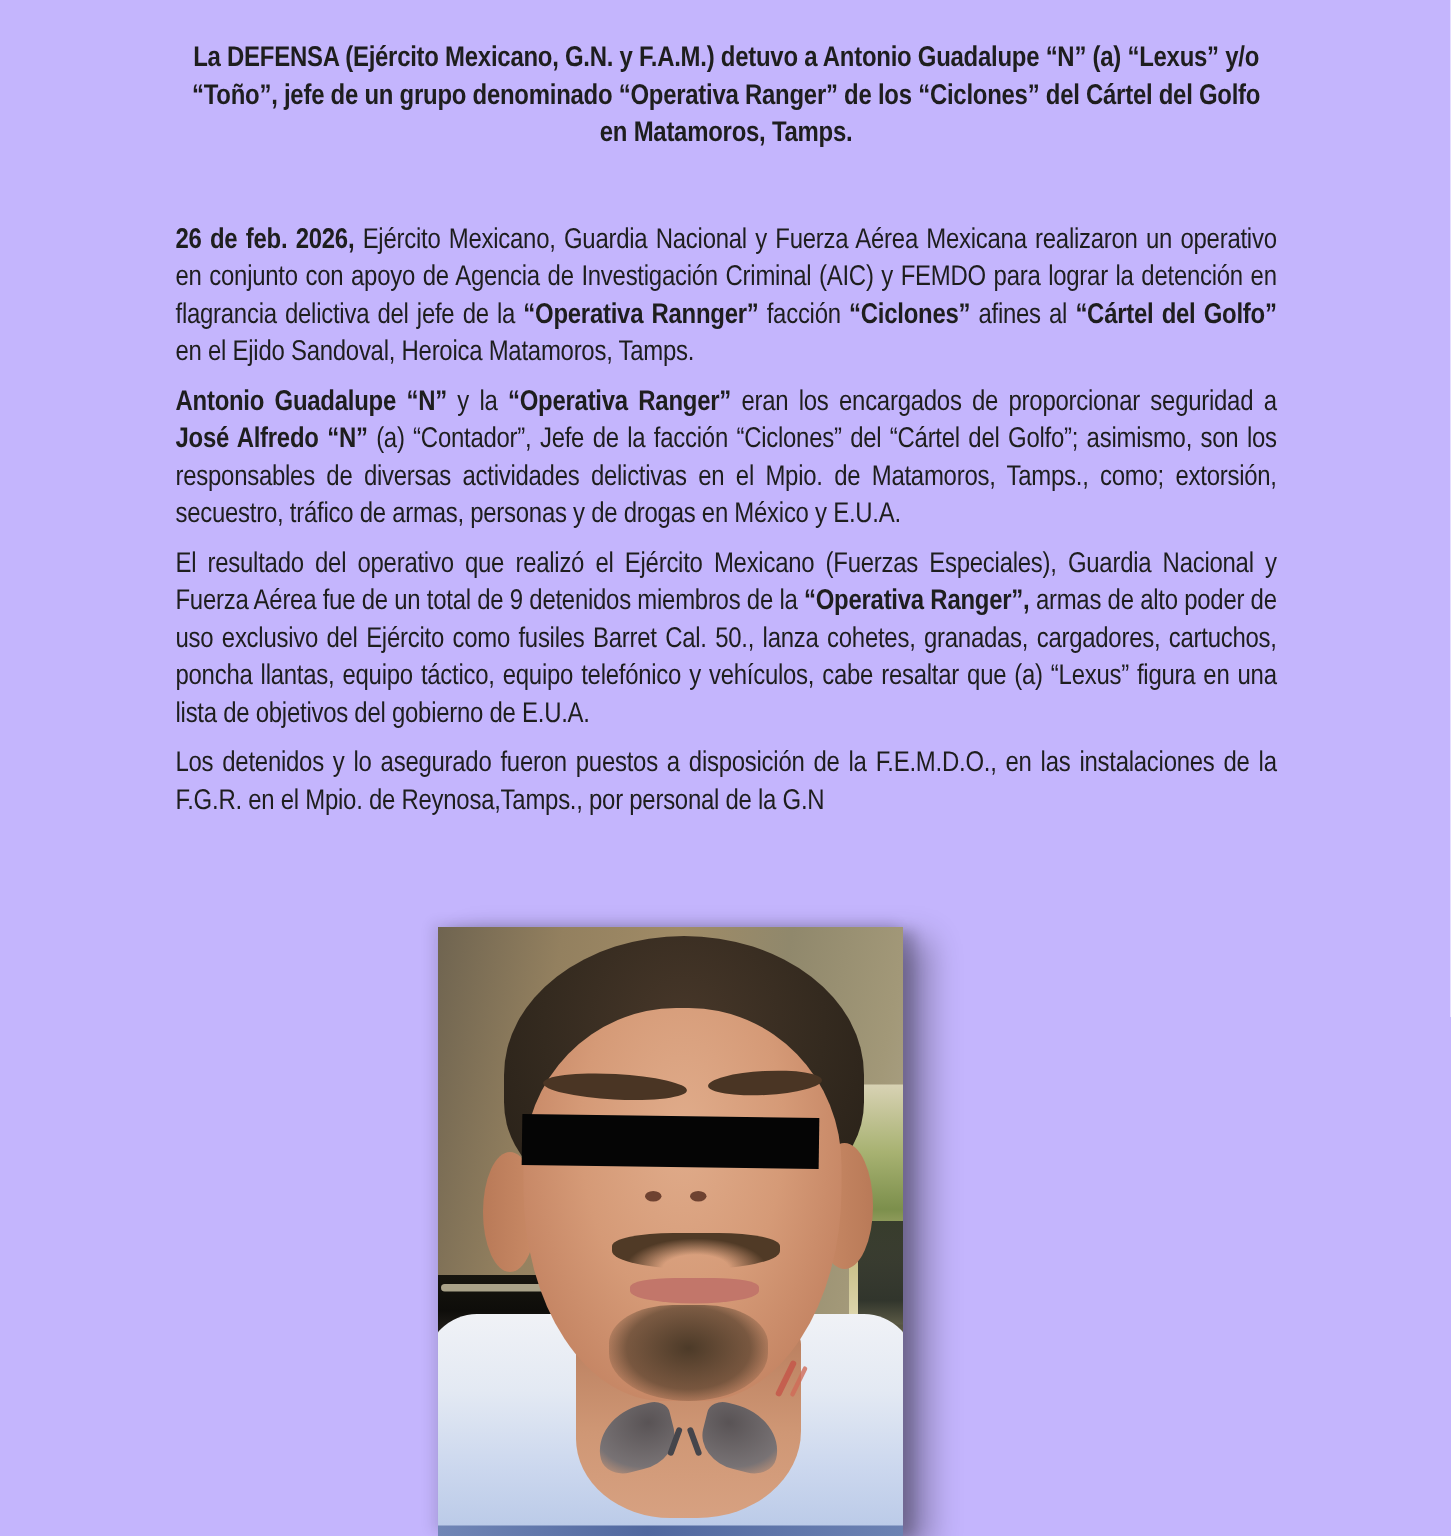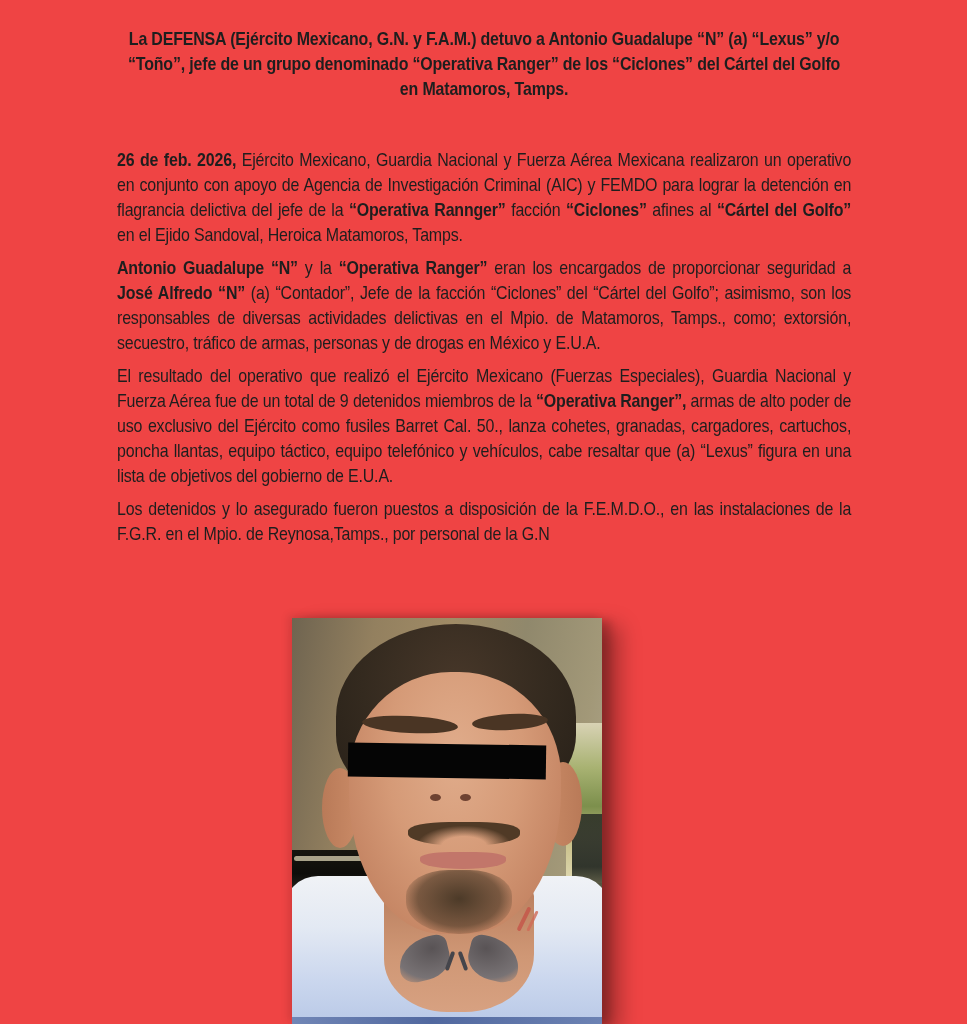--- a/index.html
+++ b/index.html
@@ -1,17 +1,17 @@
 <!DOCTYPE html>
 <html><head>
 <meta charset="utf-8">
 <style>
   html,body{margin:0;padding:0;background:#ffffff;}
   .page{
-    position:relative;width:967px;height:1024px;background:#ef4444;
+    position:relative;width:967px;height:1024px;background:#c4b5fd;
     overflow:hidden;font-family:"Liberation Sans",sans-serif;color:#1e1e1e;
   }
   
   .doc{
     position:absolute;left:117px;top:26px;width:874px;
     transform:scaleX(0.84);transform-origin:0 0;
     font-size:19px;line-height:25px;letter-spacing:-0.2px;
   }
   .headline{text-align:center;margin:0 0 46px 0;}
   .doc p{text-align:justify;margin:0 0 8px 0;}

